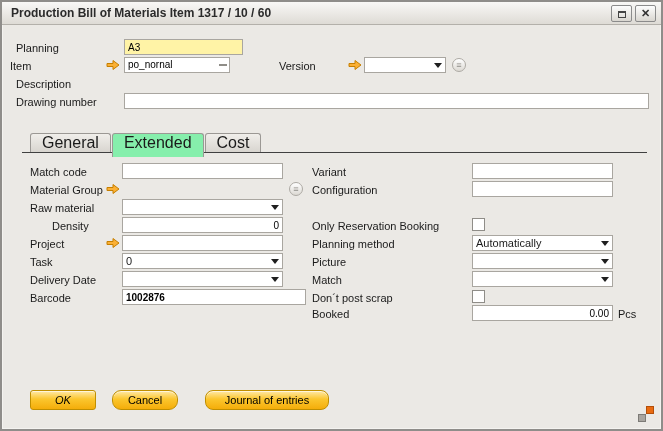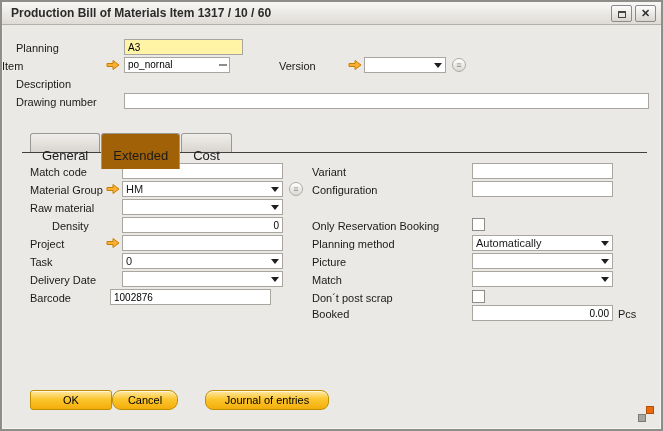--- a/index.html
+++ b/index.html
@@ -64,27 +64,27 @@
   .checkbox {
     position:absolute; width:13px; height:13px; background:#fff; border:1px solid #8f8d88;
   }
   .dash-ico {
     position:absolute; right:2px; top:6px; width:8px; height:2px; background:#8f8d88;
   }
 
   
   .tabs-row { position:absolute; left:28px; top:131px; display:flex; z-index:2; }
   .tab {
-    height:19px; padding:14px 11px 0 11px; margin-right:1px;
+    height:19px; padding:0 11px 0 11px; margin-right:1px;
     border:1px solid #9b9894; border-bottom:none; border-radius:3px 3px 0 0;
     background:linear-gradient(#f0eeea,#d8d5cf);
-    font-size:13px; cursor:pointer; position:relative;
+    font-size:16px; cursor:pointer; position:relative;
   }
   .tab.active {
-    background:#a16207; height:36px; z-index:3;
+    background:#86efac; height:24px; z-index:3;
   }
   .panel {
     position:absolute; left:20px; right:14px; top:150px; height:222px;
     border-top:1px solid #404040; background:transparent;
   }
 
   
   .btn {
     position:absolute; height:20px; border:1px solid #c08f00; border-radius:3px;
     background:linear-gradient(#ffe9a8,#fbc62e 45%,#f4ad0a);
@@ -109,21 +109,21 @@
         </span>
       <span class="tb-btn">
           <span class="close-glyph">✕</span>
         </span>
     </span>
   </div>
 
   <span class="lbl" style="left:14px; top:39px;">Planning</span>
   <input class="field yellow" style="left: 122px; top: 37px; width: 119px;" value="A3">
 
-  <span class="lbl" style="left:0; top:57px;">Item</span>
+  <span class="lbl" style="left:8px; top:57px;">Item</span>
   <span class="link-arrow" style="left:104px; top:57px;">
     <svg width="14" height="12" viewBox="0 0 14 12">
         <path d="M1 4.5 h6 V1.5 l6 4.5 -6 4.5 V7.5 H1 z" fill="#FBB034" stroke="#C67F00" stroke-width="1"></path>
       </svg>
   </span>
   <span class="field" style="left:122px; top:55px; width:106px;">
     <span>po_nornal</span>
     <span class="dash-ico"></span>
   </span>
 
@@ -154,24 +154,20 @@
 
     <span class="lbl" style="left:8px; top:12px;">Match code</span>
     <input class="field" style="left: 100px; top: 10px; width: 161px;" value="">
 
     <span class="lbl" style="left:8px; top:30px;">Material Group</span>
     <span class="link-arrow" style="left:84px; top:30px;">
       <svg width="14" height="12" viewBox="0 0 14 12">
           <path d="M1 4.5 h6 V1.5 l6 4.5 -6 4.5 V7.5 H1 z" fill="#FBB034" stroke="#C67F00" stroke-width="1"></path>
         </svg>
     </span>
-    <span class="dropdown" style="left:100px; top:28px; width:161px;">
-      <span>HM</span>
-      <span class="caret"></span>
-    </span>
     <span class="circle-btn" style="left:267px; top:29px;">≡</span>
 
     <span class="lbl" style="left:8px; top:48px;">Raw material</span>
     <span class="dropdown" style="left:100px; top:46px; width:161px;">
       <span></span>
       <span class="caret"></span>
     </span>
 
     <span class="lbl" style="left:8px; top:66px;margin-left:22px;">Density</span>
     <input class="field num" style="left: 100px; top: 64px; width: 161px;" value="0">
@@ -190,21 +186,21 @@
       <span class="caret"></span>
     </span>
 
     <span class="lbl" style="left:8px; top:120px;">Delivery Date</span>
     <span class="dropdown" style="left:100px; top:118px; width:161px;">
       <span></span>
       <span class="caret"></span>
     </span>
 
     <span class="lbl" style="left:8px; top:138px;">Barcode</span>
-    <input class="field" style="left: 88px; top: 136px; width: 161px;" value="1002876">
+    <input class="field" style="left: 100px; top: 136px; width: 184px; font-weight: bold;" value="1002876">
 
     <span class="lbl" style="left:290px; top:12px;">Variant</span>
     <input class="field" style="left: 450px; top: 10px; width: 141px;" value="">
 
     <span class="lbl" style="left:290px; top:30px;">Configuration</span>
     <input class="field" style="left: 450px; top: 28px; width: 141px;" value="">
 
     <span class="lbl" style="left:290px; top:66px;">Only Reservation Booking</span>
     <span class="checkbox" style="left:450px; top:65px;"></span>
 
@@ -228,21 +224,21 @@
 
     <span class="lbl" style="left:290px; top:138px;">Don´t post scrap</span>
     <span class="checkbox" style="left:450px; top:137px;"></span>
 
     <span class="lbl" style="left:290px; top:154px;">Booked</span>
     <input class="field num" style="left: 450px; top: 152px; width: 141px;" value="0.00">
     <span class="lbl" style="left:596px; top:154px;">Pcs</span>
 
   </div>
 
-  <button class="btn" style="left:28px; top:388px; width:82px;">OK</button>
+  <button class="btn" style="left:28px; top:388px; width:66px;font-style:italic;">OK</button>
   <button class="btn" style="left:110px; top:388px; width:66px;border-radius:9px;">Cancel</button>
   <button class="btn" style="left:203px; top:388px; width:124px;border-radius:8px;">Journal of entries</button>
 
   <span class="grip">
     <span class="sq1"></span>
     <span class="sq2"></span>
   </span>
 
 </div>
 

